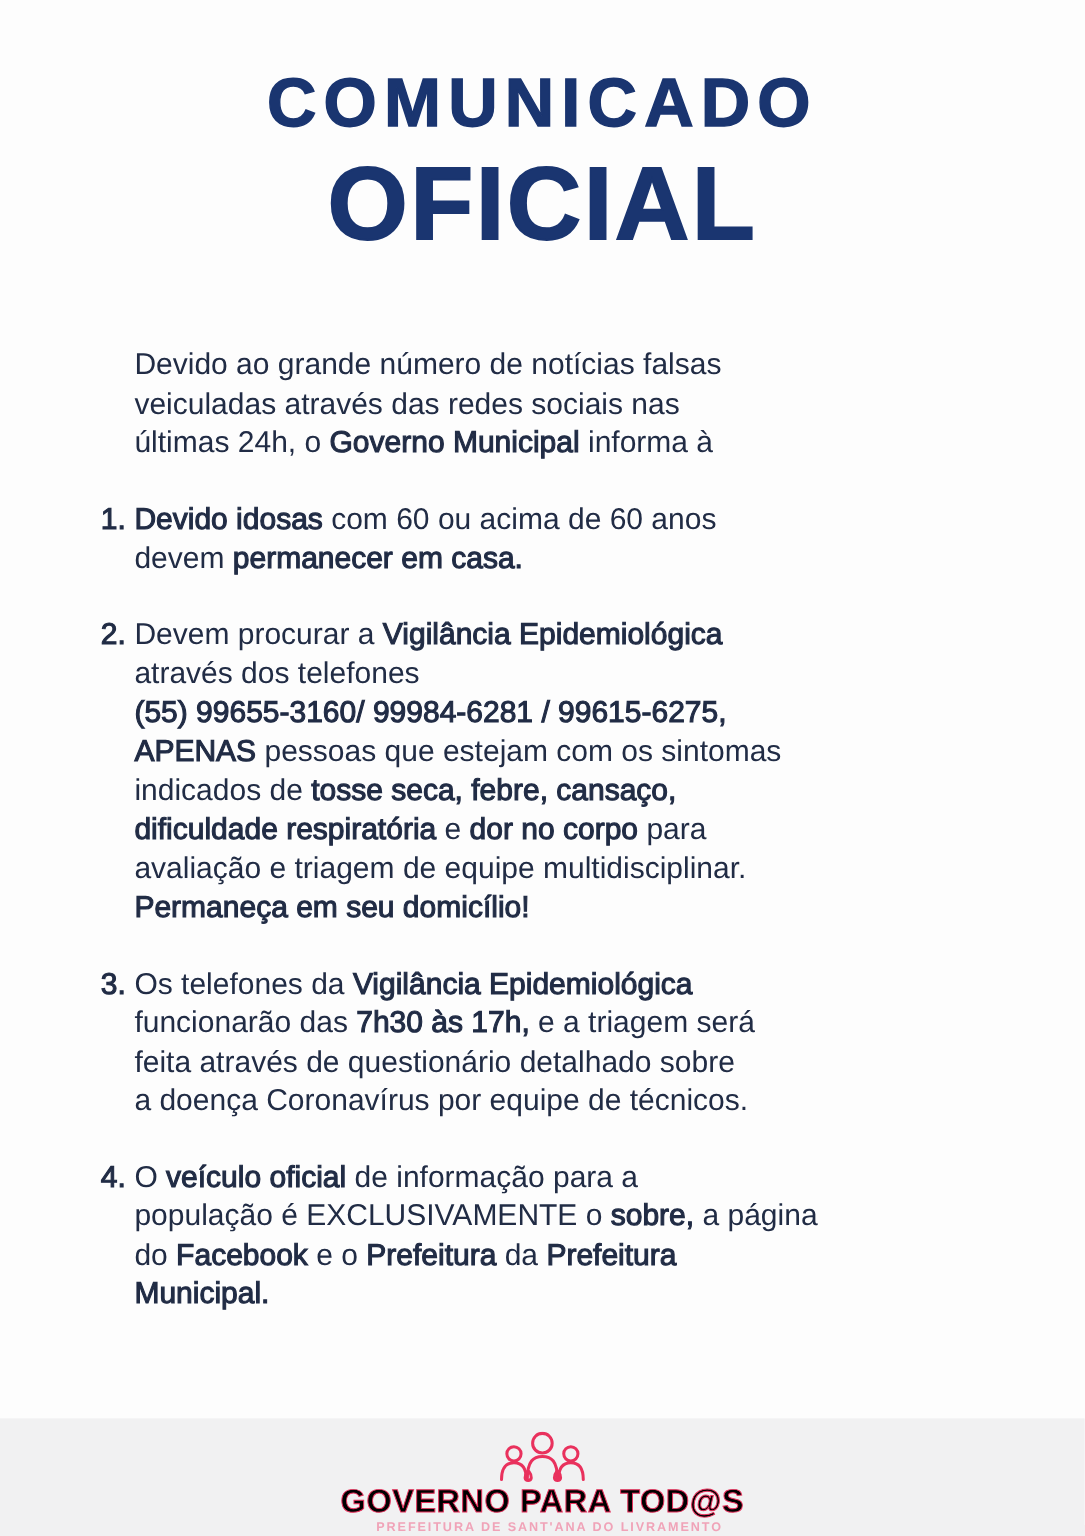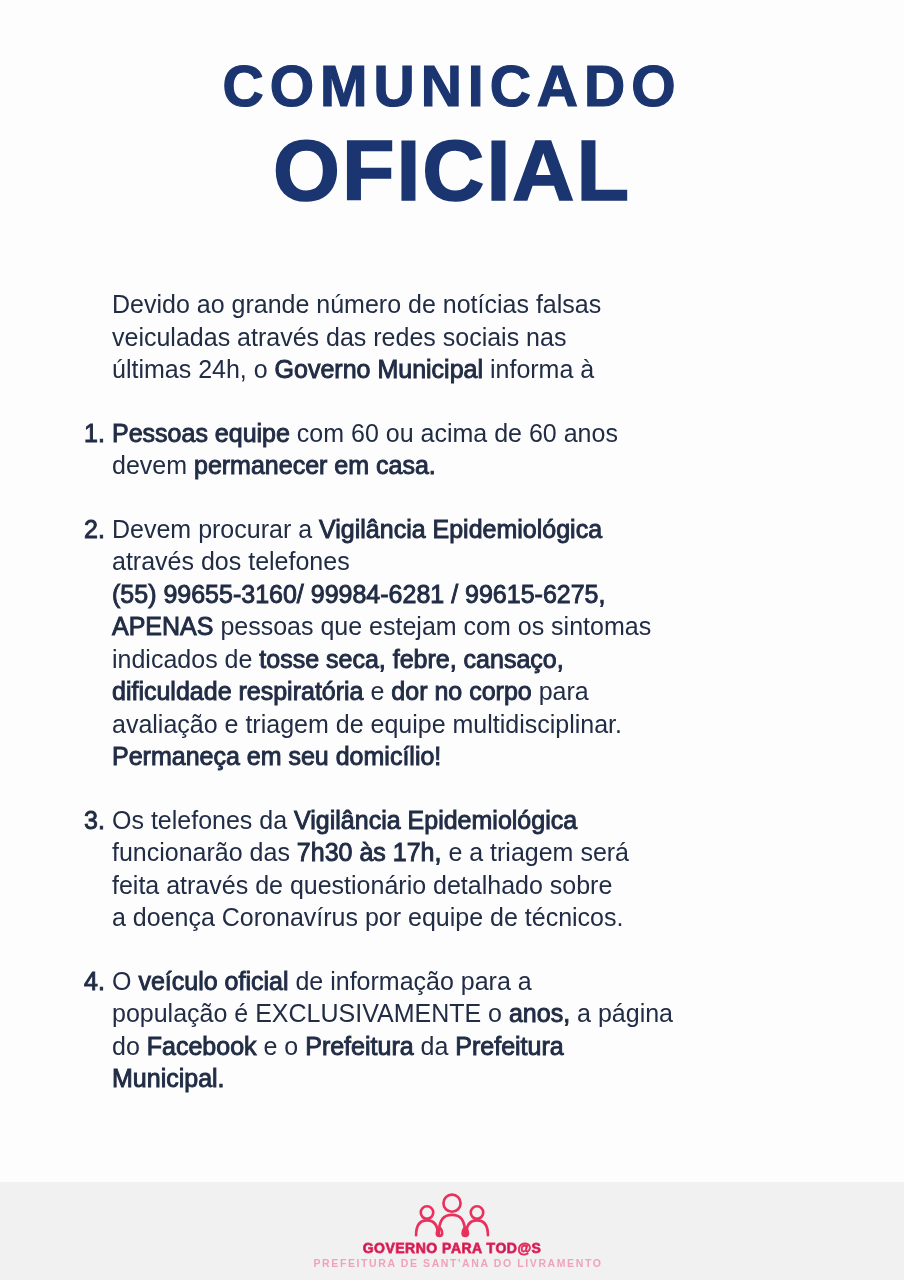--- a/index.html
+++ b/index.html
@@ -34,21 +34,21 @@
   .item .num { position: absolute; left: -28px; top: 0; line-height: 32.5px; -webkit-text-stroke: 0.9px currentColor; }
   
   .footer-band {
     position: absolute; left: 0; right: 0; bottom: 0;
     height: 98px; background: #f1f1f2;
     display: flex; flex-direction: column; align-items: center;
     padding-top: 11px; box-sizing: border-box;
   }
   .logo-people { display: block; }
   .logo-title {
-    color: #be185d; font-size: 14px; font-weight: 700;
+    color: #000000; font-size: 27px; font-weight: 700;
     letter-spacing: 0.5px; line-height: 1.0; margin-top: -2px;
     -webkit-text-stroke: 0.8px #e9315d;
   }
   .logo-subtitle {
     color: #f0a3b8; font-size: 10.5px; font-weight: 700;
     letter-spacing: 1.6px; line-height: 1.2; margin-top: 2px; margin-left: 12px;
   }
 </style>
 </head>
 <body>
@@ -64,21 +64,21 @@
     <section class="intro">
         <div class="line"><span>Devido ao grande número de notícias falsas</span></div>
         <div class="line"><span>veiculadas através das redes sociais nas</span></div>
         <div class="line"><span>últimas 24h, o </span><span class="hv">Governo Municipal</span><span> informa à</span></div>
       </section>
 
     <section class="items">
       <div class="item">
         <span class="num">1.</span>
         <div class="item-body">
-            <div class="line"><span class="hv">Pessoas equipe</span><span> com 60 ou acima de 60 anos</span></div>
+            <div class="line"><span class="hv">Devido idosas</span><span> com 60 ou acima de 60 anos</span></div>
             <div class="line"><span>devem </span><span class="hv">permanecer em casa.</span></div>
           </div>
       </div>
       <div class="item">
         <span class="num">2.</span>
         <div class="item-body">
             <div class="line"><span>Devem procurar a </span><span class="hv">Vigilância Epidemiológica</span></div>
             <div class="line"><span>através dos telefones</span></div>
             <div class="line"><span class="hv">(55) 99655-3160/ 99984-6281 / 99615-6275,</span></div>
             <div class="line"><span class="hv">APENAS</span><span> pessoas que estejam com os sintomas</span></div>
@@ -94,21 +94,21 @@
             <div class="line"><span>Os telefones da </span><span class="hv">Vigilância Epidemiológica</span></div>
             <div class="line"><span>funcionarão das </span><span class="hv">7h30 às 17h,</span><span> e a triagem será</span></div>
             <div class="line"><span>feita através de questionário detalhado sobre</span></div>
             <div class="line"><span>a doença Coronavírus por equipe de técnicos.</span></div>
           </div>
       </div>
       <div class="item">
         <span class="num">4.</span>
         <div class="item-body">
             <div class="line"><span>O </span><span class="hv">veículo oficial</span><span> de informação para a</span></div>
-            <div class="line"><span>população é EXCLUSIVAMENTE o </span><span class="hv">anos,</span><span> a página</span></div>
+            <div class="line"><span>população é EXCLUSIVAMENTE o </span><span class="hv">sobre,</span><span> a página</span></div>
             <div class="line"><span>do </span><span class="hv">Facebook</span><span> e o </span><span class="hv">Prefeitura</span><span> da </span><span class="hv">Prefeitura</span></div>
             <div class="line"><span class="hv">Municipal.</span></div>
           </div>
       </div>
     </section>
   </div>
 
   <footer class="footer-band">
     <svg class="logo-people" width="104" height="50" viewBox="0 0 130 64" fill="none" stroke="#e9315d" stroke-width="3.4" stroke-linecap="round">
 

